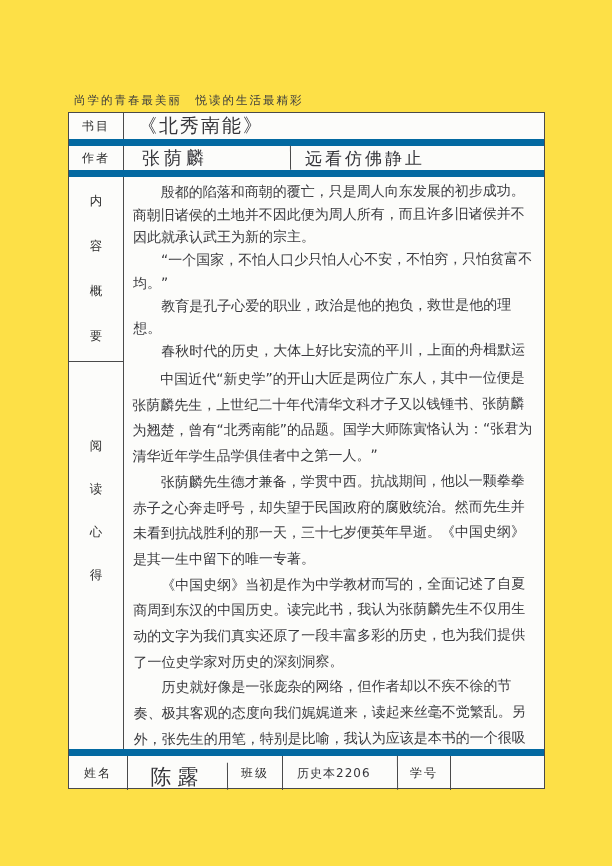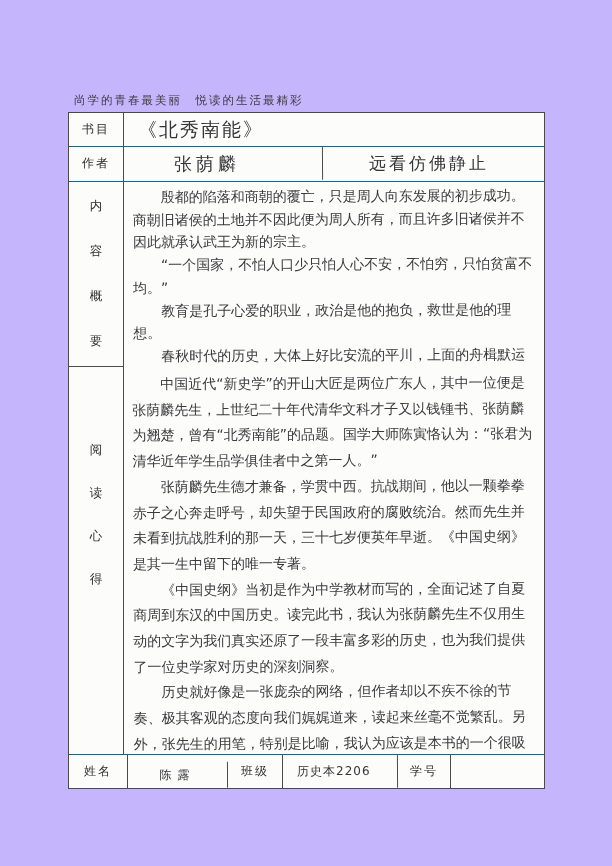--- a/index.html
+++ b/index.html
@@ -1,38 +1,38 @@
 <!DOCTYPE html>
 <html><head>
 <meta charset="utf-8">
 <style>
   * { margin:0; padding:0; box-sizing:border-box; }
   html,body { background:#ffffff; }
   .page {
     position:relative;
     width:612px; height:866px;
-    background:#c4b5fd;
+    background:#fde047;
     font-family:"Liberation Serif", serif;
     overflow:hidden;
   }
   .motto {
     position:absolute; left:74px; top:93px;
     font-size:11.5px; letter-spacing:2px;
     color:#3d3d3d;
   }
   .form-table {
     position:absolute; left:68px; top:112px;
     width:477px; height:677px;
     border:1.4px solid #4a4a4a;
     display:flex; flex-direction:column;
     background:#fcfcfa;
   }
-  .row { display:flex; border-bottom:1px solid #0369a1; }
+  .row { display:flex; border-bottom:7px solid #0369a1; }
   .row-book   { height:35px; }
-  .row-author { height:35px;gap:32px; }
+  .row-author { height:35px; }
   .row-content{ flex:1; }
   .row-footer { height:34px; border-bottom:none; }
   .cell { display:flex; align-items:center; }
   .cell.printed {
     justify-content:center;
     font-size:12px; color:#2e2e2e; letter-spacing:2px;
   }
   .bordered-r { border-right:1px solid #4a4a4a; }
   .label-narrow { width:55px; }
   
@@ -64,21 +64,21 @@
   }
   .content-col { flex:1; overflow:hidden; }
   .text-block { padding:0 8px 0 9px; overflow:hidden; }
   .summary-block { height:185px; padding-top:3px; }
   .summary-block p { font-size:14px; line-height:22.7px; text-indent:2em; }
   .reflection-block { height:387px; padding-top:4px; }
   .reflection-block p { font-size:14px; line-height:25.7px; text-indent:2em; }
   .text-block p { color:#3a3a3e; font-family:"DejaVu Sans", sans-serif; }
   
   .name-label  { width:59px; }
-  .name-value  { width:100px; font-size:12px; justify-content:center; letter-spacing:6px;margin-top:7px; }
+  .name-value  { width:100px; font-size:21px; justify-content:center; letter-spacing:6px;margin-top:7px; }
   .class-label { width:55px; }
   .class-value { width:115px; font-size:12px; padding-left:14px; letter-spacing:1px; }
   .id-label    { width:53px; }
   .id-value    { flex:1; font-size:13px; padding-left:8px; letter-spacing:0.5px; }
 </style>
 </head>
 <body>
 
 <div class="page">
 

